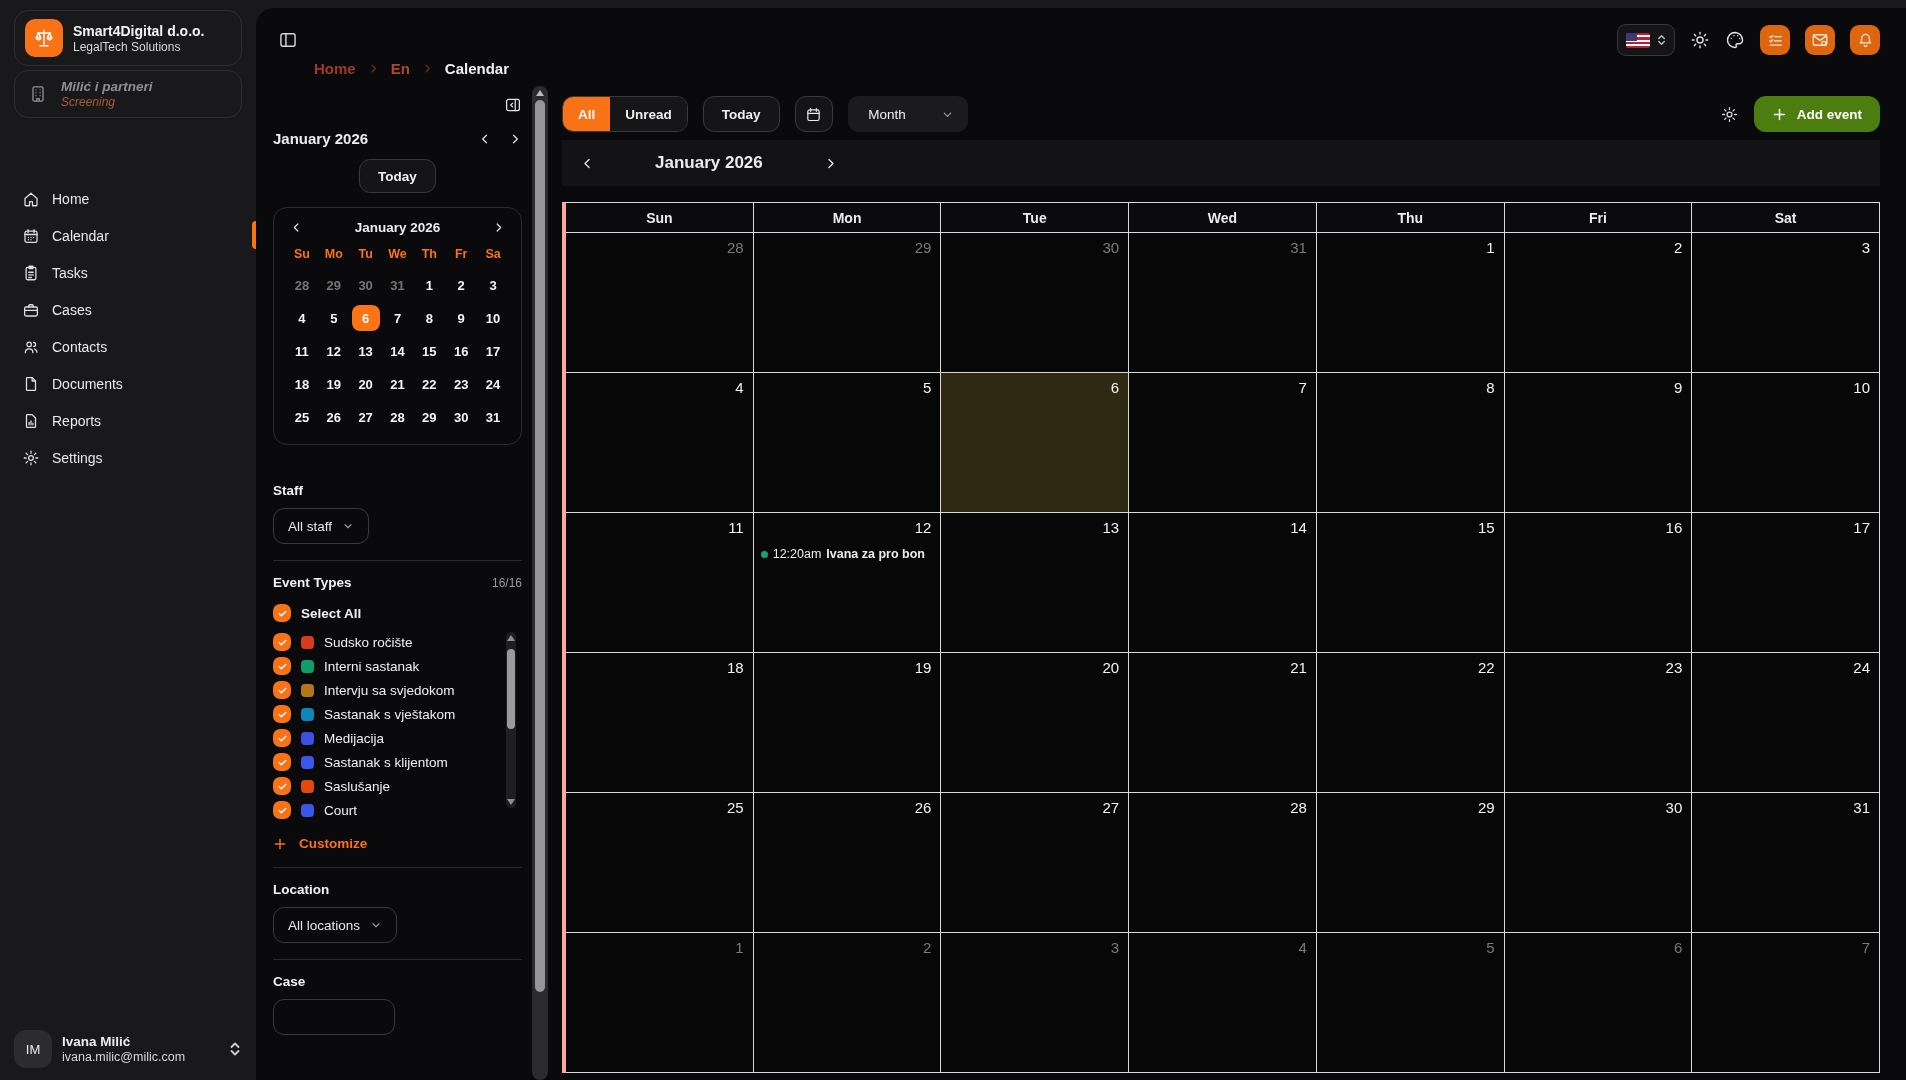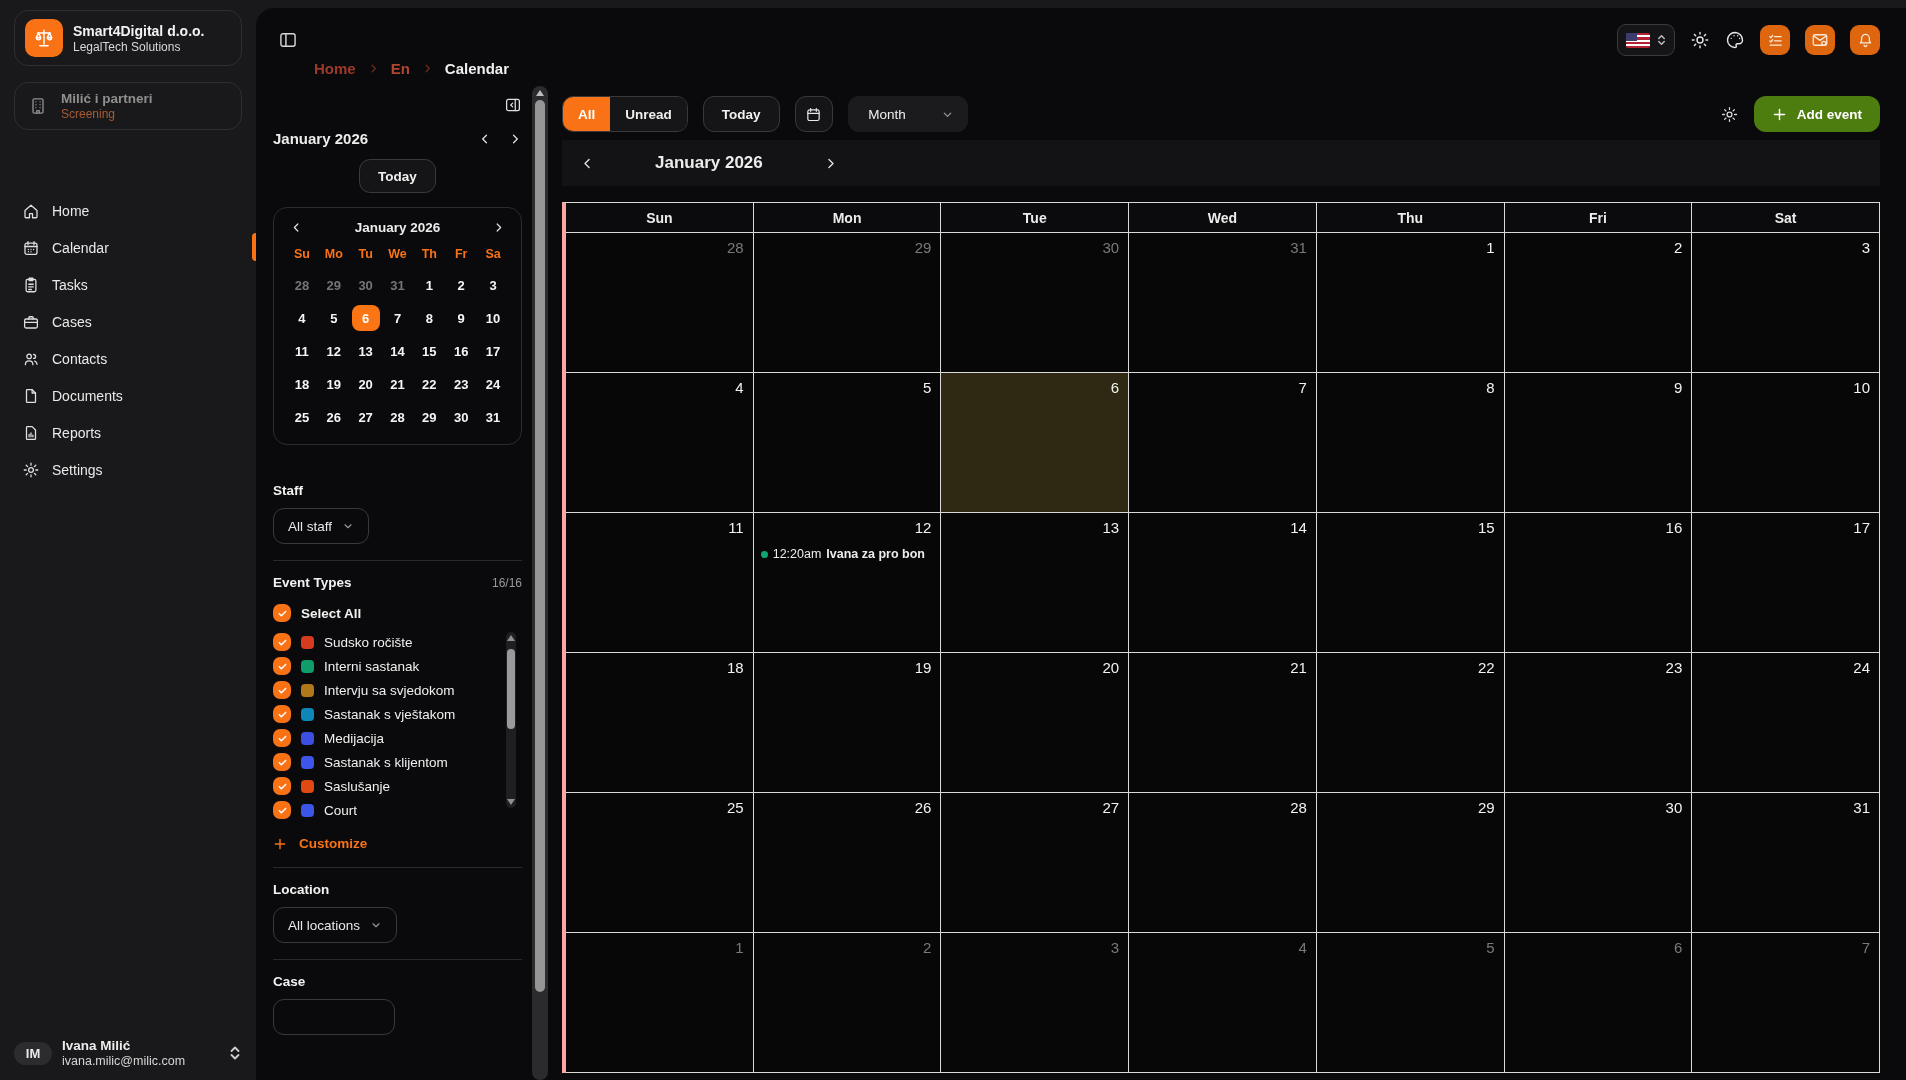--- a/index.html
+++ b/index.html
@@ -6,30 +6,30 @@
   html,body { width:1906px; height:1080px; overflow:hidden; background:#19191b;
     font-family:"Liberation Sans","DejaVu Sans",sans-serif; color:#ececec; }
   .app { width:1906px; height:1080px; display:flex;justify-content:center; }
 
   
   .sidebar { flex:0 0 256px; position:relative; padding:10px 14px; background:#19191b; }
   .card { border:1px solid #2f2f31; border-radius:14px; padding:8px 10px; display:flex; gap:10px; align-items:center; }
   .org-logo { width:38px; height:38px; border-radius:10px; background:#f97316; display:flex; align-items:center; justify-content:center; flex:0 0 38px; }
   .org-name { font-weight:bold; font-size:14px; color:#f2f2f2; }
   .org-sub { font-size:12px; color:#d8d8d8; margin-top:1px; }
-  .ws-card { margin-top:16px; }
+  .ws-card { margin-top:4px;font-style:italic; }
   .ws-icon { width:26px; display:flex; justify-content:center; color:#8f8f8f; flex:0 0 26px; }
   .ws-name { font-weight:bold; font-size:13.5px; color:#8f8f8f; }
   .ws-status { font-size:12px; color:#a85c33; margin-top:1px; }
   .nav { margin-top:62px; display:flex; flex-direction:column; }
   .nav-item { position:relative; display:flex; align-items:center; gap:12px; height:37px; padding-left:8px; font-size:14px; color:#e9e9e9; cursor:pointer; border-radius:8px; }
   .nav-item .nicon { width:18px; height:18px; display:flex; color:#e0e0e0; }
   .nav-ind { position:absolute; right:-14px; top:4px; width:4px; height:28px; background:#f97316; border-radius:4px 0 0 4px; }
   .user-card { position:absolute; left:14px; right:14px; bottom:12px; display:flex; align-items:center; gap:10px; }
-  .avatar { width:38px; height:23px; border-radius:12px; background:#2c2c2e; color:#e8e8e8; font-weight:bold; font-size:13px; display:flex; align-items:center; justify-content:center; flex:0 0 38px; }
+  .avatar { width:38px; height:38px; border-radius:12px; background:#2c2c2e; color:#e8e8e8; font-weight:normal; font-size:13px; display:flex; align-items:center; justify-content:center; flex:0 0 38px; }
   .u-name { font-weight:bold; font-size:13.5px; }
   .u-mail { font-size:12.5px; color:#d6d6d6; margin-top:1px; }
   .u-chev { margin-left:auto; color:#cfcfcf; }
 
   
   .main { flex:1; margin-top:8px; background:#0a0a0c; border-top-left-radius:18px; overflow:hidden; display:flex; flex-direction:column; }
   .topbar { height:78px; position:relative; flex:0 0 78px; }
   .collapse-btn { position:absolute; left:22px; top:22px; color:#d8d8d8; background:none; border:none; cursor:pointer; }
   .breadcrumb { position:absolute; left:58px; top:52px; display:flex; align-items:center; gap:12px; font-size:15px; font-weight:bold; }
   .bc-0 { color:#9e3a2b; } .bc-1 { color:#b2452e; } .bc-last { color:#f0f0f0; }

